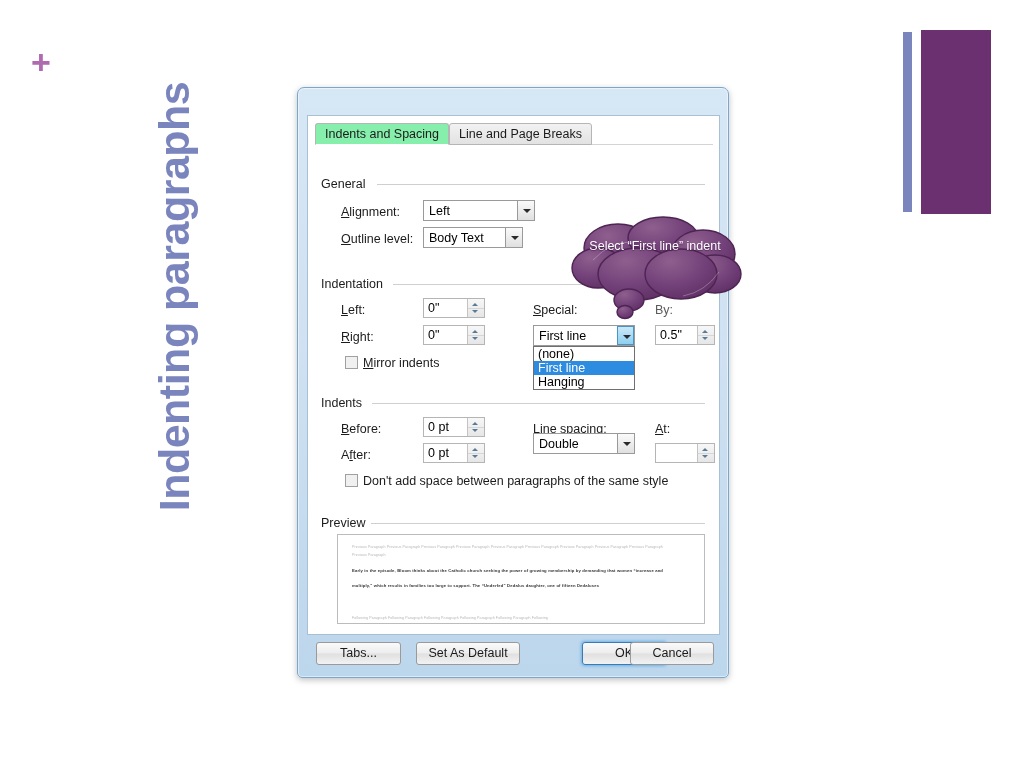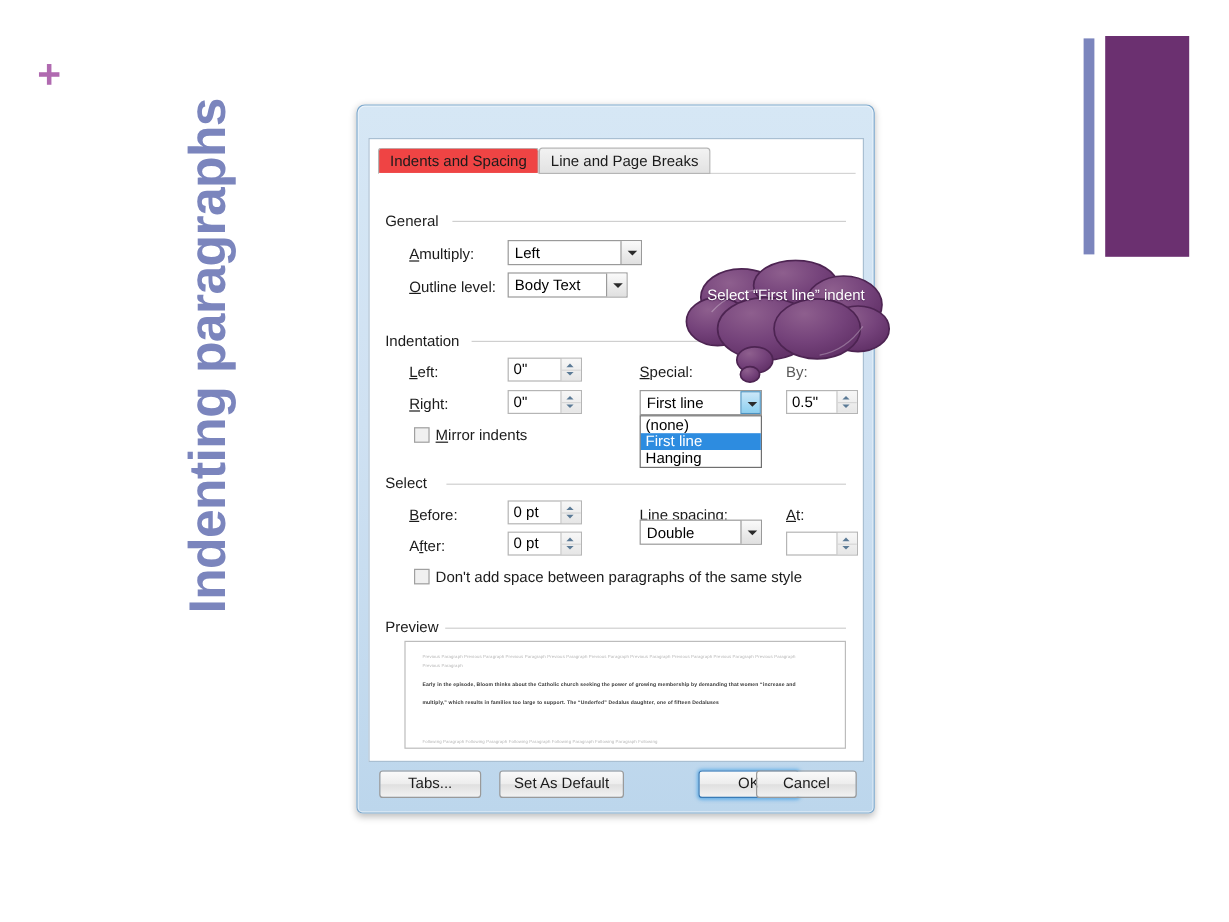--- a/index.html
+++ b/index.html
@@ -131,21 +131,21 @@
     color: #1b1b1b;
     line-height: 21px;
     padding: 0 9px;
     box-sizing: border-box;
     border: 1px solid #b5b5b5;
     border-radius: 3px 3px 0 0;
     background: linear-gradient(to bottom, #f2f2f2, #e2e2e2);
   }
   .tab.active {
     left: 0;
-    background: #ef4444;
+    background: #86efac;
     border-bottom: 1px solid #ffffff;
     z-index: 3;
   }
   .tab.inactive { left: 134px; }
   .tab-underline { position: absolute; left: 0; top: 21px; width: 398px; border-bottom: 1px solid #d4d4d4; }
 
   .tabpanel {
     position: absolute;
     left: 7px; top: 29px;
     width: 398px; height: 481px;
@@ -357,21 +357,21 @@
           <span>Line and Page Breaks</span>
         </div>
       </div>
 
       <div class="tabpanel">
 
         <div class="group-head" style="left:6px; top:32px;">General</div>
         <div class="group-rule" style="left:62px; top:39px; width:328px;"></div>
 
         <div class="fld-label" style="left:26px; top:60px;">
-          <u>A</u><span title="Alignment:">multiply:</span>
+          <u>A</u><span title="Alignment:">lignment:</span>
         </div>
         <div class="combo" style="left:108px; top:55px; width:112px;">
           <span class="val">Left</span>
           <span class="arrow"></span>
         </div>
 
         <div class="fld-label" style="left:26px; top:87px;">
           <u>O</u>utline level:
         </div>
         <div class="combo" style="left:108px; top:82px; width:100px;">
@@ -420,21 +420,21 @@
         <div class="fld-label" style="left:340px; top:158px; color:#5a5a5a;">By:</div>
         <div class="spin" style="left:340px; top:180px; width:60px;">
           <span class="val">0.5"</span>
           <span class="btns">
             <i class="up"></i>
             <i class="sep"></i>
             <i class="dn"></i>
           </span>
         </div>
 
-        <div class="group-head" style="left:6px; top:251px;">Select</div>
+        <div class="group-head" style="left:6px; top:251px;">Indents</div>
         <div class="group-rule" style="left:57px; top:258px; width:333px;"></div>
 
         <div class="fld-label" style="left:26px; top:277px;"><u>B</u>efore:</div>
         <div class="spin" style="left:108px; top:272px; width:62px;">
           <span class="val">0 pt</span>
           <span class="btns">
             <i class="up"></i>
             <i class="sep"></i>
             <i class="dn"></i>
           </span>

